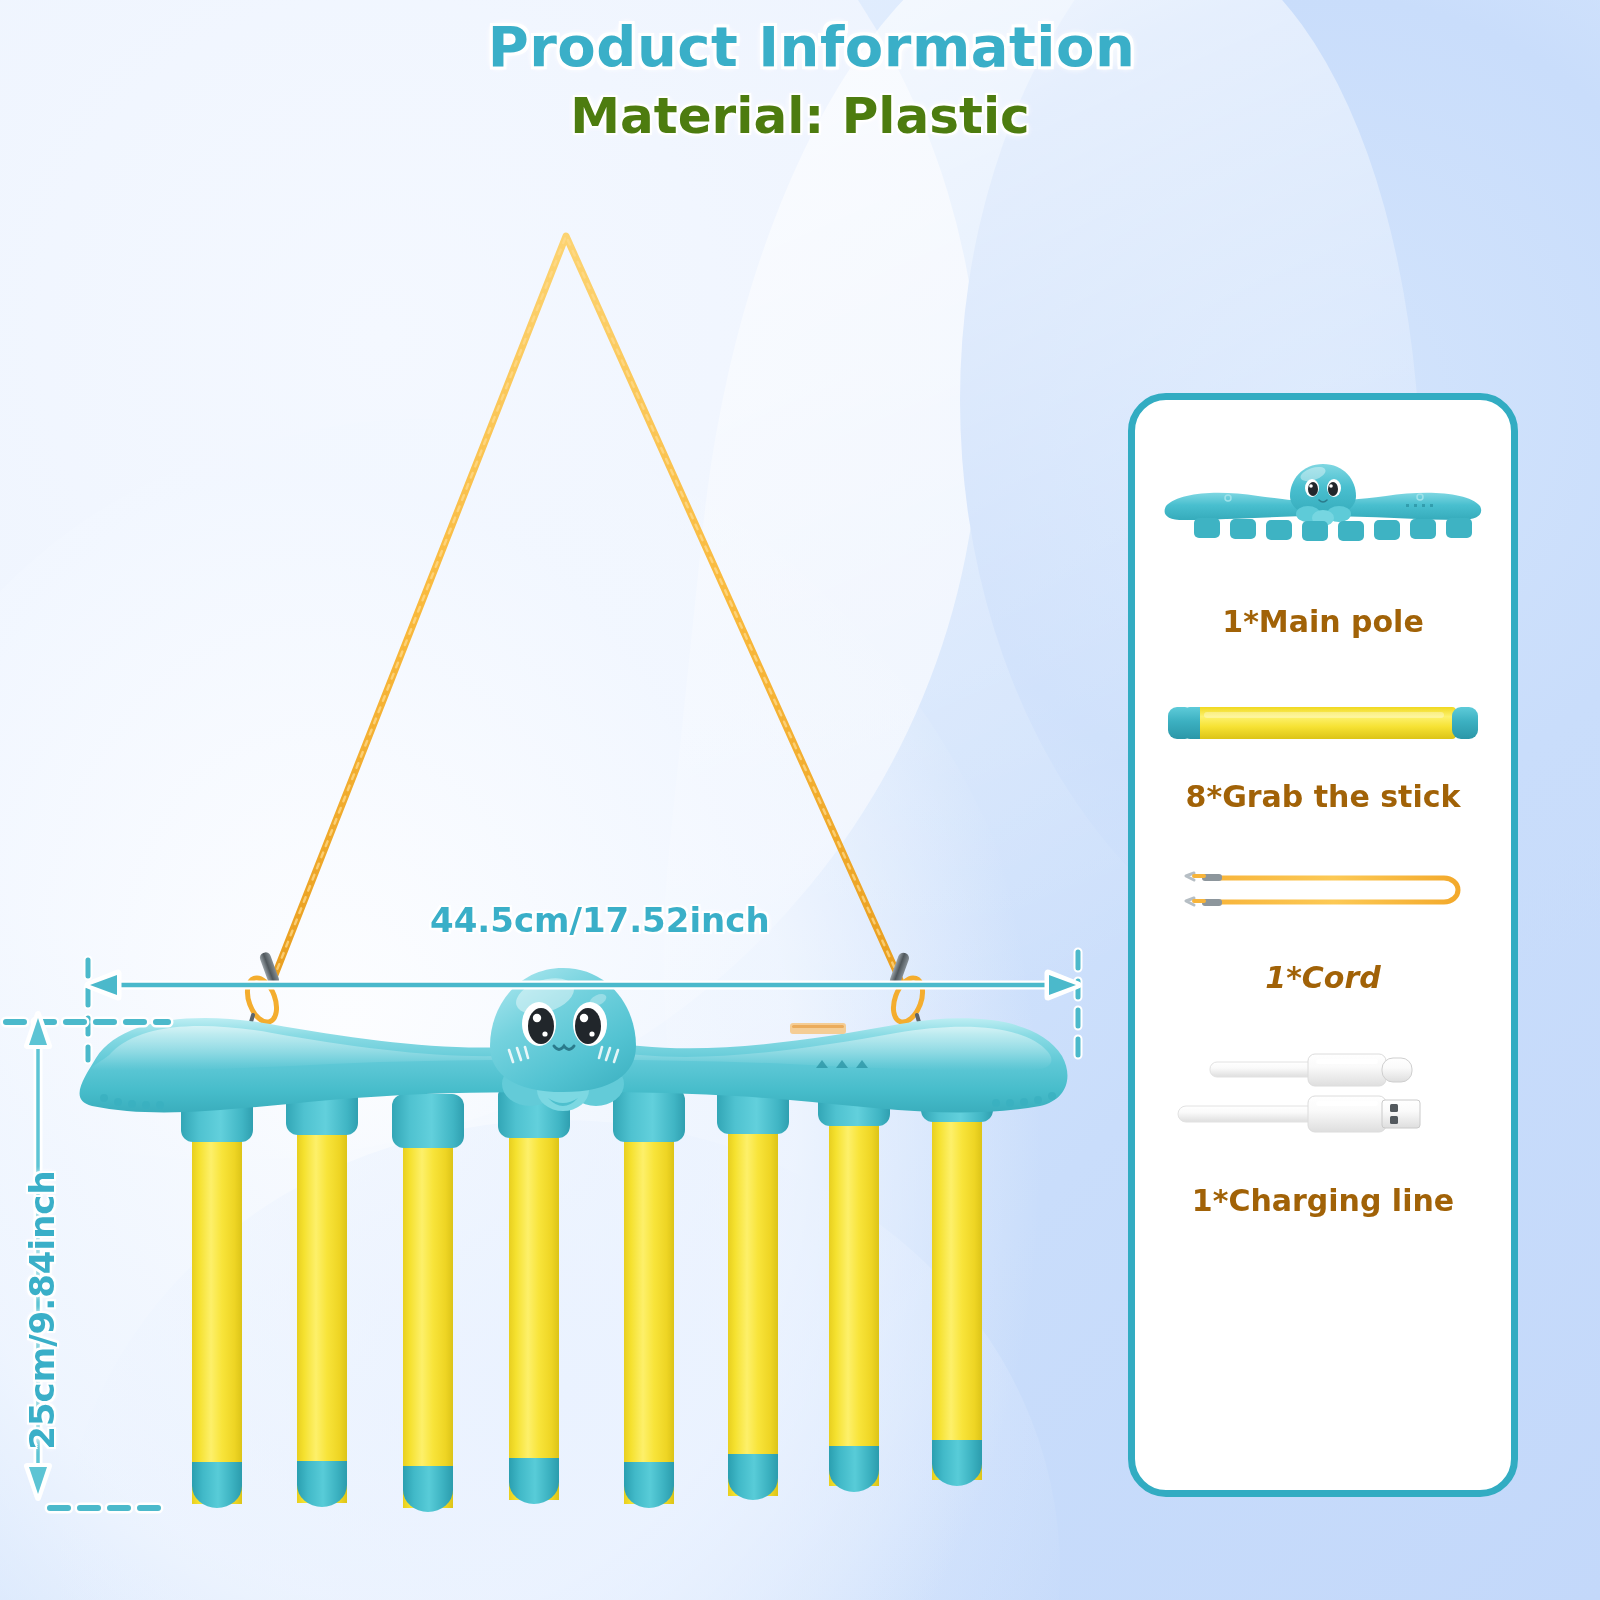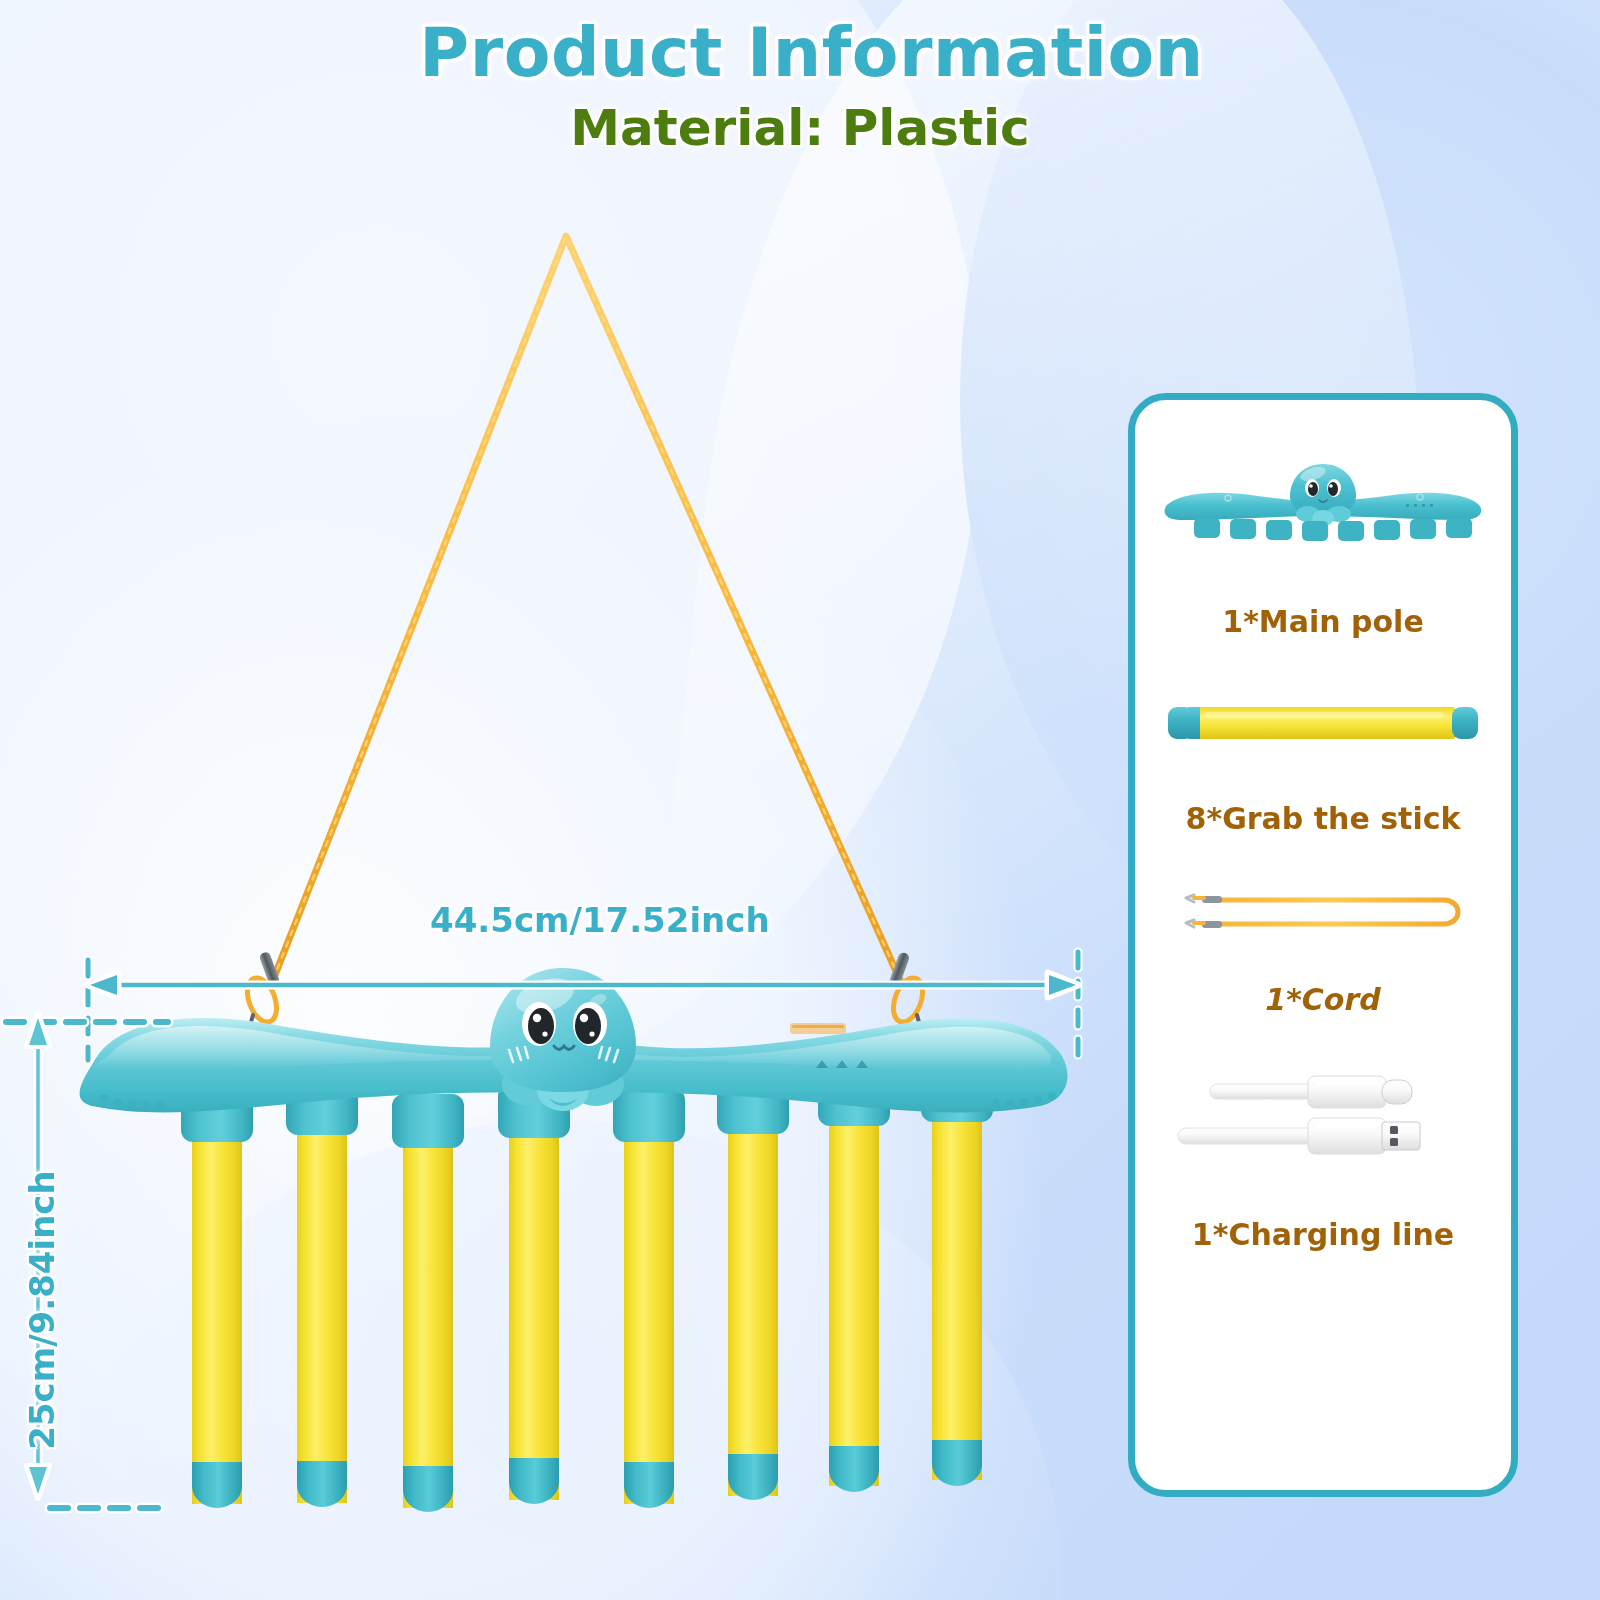--- a/index.html
+++ b/index.html
@@ -24,21 +24,21 @@
        background:radial-gradient(circle at 40% 50%, #d3e4fc 0%, #c9ddfb 50%, rgba(201,221,251,0) 75%);}
   .sw4{left:60px;bottom:-420px;width:1000px;height:900px;border-radius:50%;
        background:radial-gradient(circle at 50% 30%, #eaf2ff 0%, rgba(234,242,255,0) 70%);}
   .sw5{left:690px;top:-80px;width:720px;height:1500px;
        background:linear-gradient(150deg, rgba(255,255,255,.75) 0%, rgba(255,255,255,.25) 40%, rgba(255,255,255,0) 68%);
        border-radius:48% 52% 60% 40%;transform:rotate(6deg);}
 
   
   #header{position:absolute;left:0;right:0;top:18px;text-align:center;z-index:6;}
   .h-title{
-    font-size:68px;line-height:1.02;font-weight:bold;letter-spacing:.5px;
+    font-size:56px;line-height:1.02;font-weight:bold;letter-spacing:.5px;
     color:#3aafc8;
     text-shadow:
       0 0 10px #fff, 0 0 10px #fff, 0 0 6px #fff,
       3px 0 0 #fff,-3px 0 0 #fff,0 3px 0 #fff,0 -3px 0 #fff,
       3px 3px 0 #fff,-3px 3px 0 #fff,3px -3px 0 #fff,-3px -3px 0 #fff;
     padding-left: 23px;
   }
   .h-sub{
     margin-top:12px;font-size:50px;font-weight:bold;color:#4d7c0f;
     text-shadow:
@@ -413,21 +413,21 @@
           <stop offset="100%" stop-color="#2b97a8"></stop>
         </linearGradient>
       </defs>
       <rect x="30" y="7" width="266" height="32" rx="4" fill="url(#gsY)"></rect>
       <path d="M30,7 h10 v32 h-10 a8,16 0 0 1 0,-32 z" fill="url(#gsC)"></path>
       <rect x="8" y="7" width="26" height="32" rx="9" fill="url(#gsC)"></rect>
       <rect x="292" y="7" width="26" height="32" rx="9" fill="url(#gsC)"></rect>
       <rect x="44" y="12" width="240" height="6" rx="3" fill="#fff" opacity=".32"></rect>
     </svg>
   </div>
-  <div class="card-label" style="margin-top:38px;">8*Grab the stick</div>
+  <div class="card-label" style="margin-top:16px;">8*Grab the stick</div>
 
   <div class="card-art" style="height:72px;margin-top:40px;">
     <svg width="330" height="52" viewBox="0 0 330 52">
       <defs>
         <linearGradient id="cdG" x1="0" y1="0" x2="1" y2="0">
           <stop offset="0%" stop-color="#f7b43a"></stop>
           <stop offset="50%" stop-color="#fcc955"></stop>
           <stop offset="100%" stop-color="#f3a92b"></stop>
         </linearGradient>
       </defs>
@@ -458,14 +458,14 @@
       <rect x="158" y="25" width="62" height="5" rx="2.5" fill="#fff" opacity=".9"></rect>
 
       <rect x="20" y="72" width="152" height="16" rx="8" fill="url(#wc)" stroke="#e2e2e2" stroke-width="1"></rect>
       <rect x="150" y="62" width="78" height="36" rx="7" fill="url(#wc)" stroke="#dcdcdc" stroke-width="1"></rect>
       <rect x="224" y="66" width="38" height="28" rx="3" fill="url(#wc)" stroke="#cacaca" stroke-width="1"></rect>
       <rect x="232" y="70" width="8" height="8" rx="1.5" fill="#53595e"></rect>
       <rect x="232" y="82" width="8" height="8" rx="1.5" fill="#53595e"></rect>
       <rect x="158" y="67" width="62" height="5" rx="2.5" fill="#fff" opacity=".9"></rect>
     </svg>
   </div>
-  <div class="card-label" style="margin-top:36px;">1*Charging line</div>
+  <div class="card-label" style="margin-top:24px;">1*Charging line</div>
 </div>
 
 </body></html>

